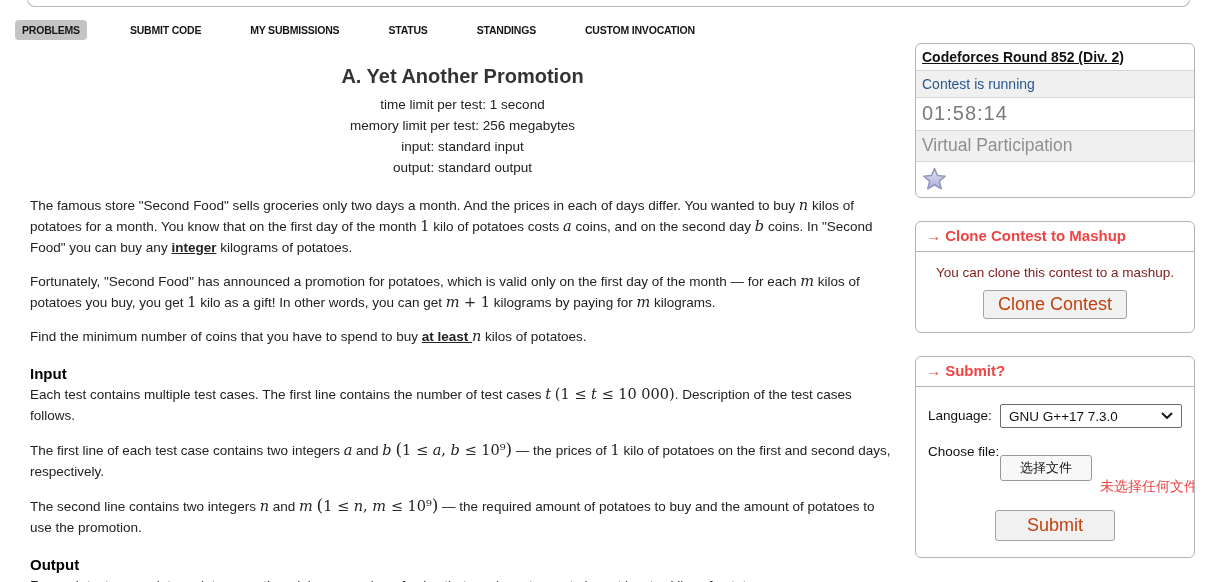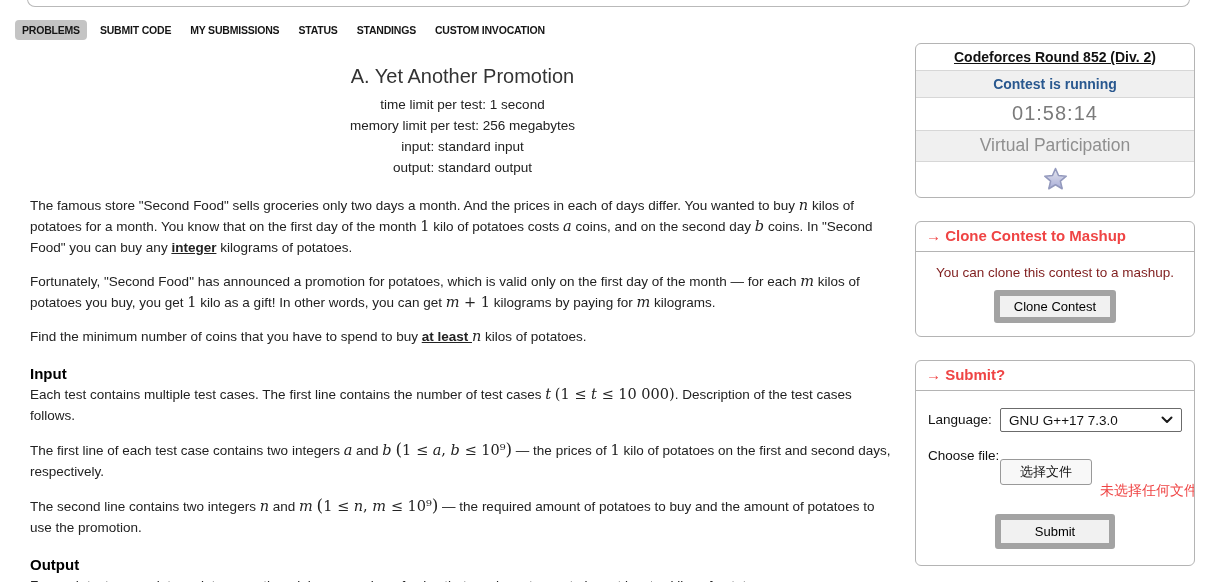--- a/index.html
+++ b/index.html
@@ -11,34 +11,34 @@
 
   
   .top-line {
     position:absolute; top:-6px; left:27px; width:1163px; height:13px;
     border:1px solid #b9b9b9; border-top:none; border-radius:0 0 8px 8px;
   }
 
   
   .tabbar {
     position:absolute; top:20px; left:15px;
-    display:flex; align-items:flex-start; gap:7px;
+    display:flex; align-items:flex-start; gap:37px;
   }
   .tab {
     font-size:10.5px; font-weight:700; letter-spacing:-0.2px; color:#151515;
     padding:4px 6px; cursor:pointer; white-space:nowrap;
   }
   .tab.active { background:#c4c4c4; border-radius:4px; padding:4px 7px; }
 
   .layout { position:absolute; top:40px; left:0; width:1205px; display:flex; }
   .main { width:865px; margin-left:30px; padding-top:25px; }
   .sidebar { width:280px; margin-left:20px; margin-right:10px; padding-top:3px; }
 
   
-  .prob-title { text-align:center; font-size:20px; color:#333; font-weight:400; }
+  .prob-title { text-align:center; font-size:20px; color:#333; font-weight:700; }
   .limits { text-align:center; font-size:13.5px; line-height:21px; margin-top:6px; color:#222; }
 
   
   .statement p { font-size:13.5px; line-height:21px; margin-top:13px; color:#222; }
   .statement p.first { margin-top:17px; }
   .sec-head { font-size:15px; font-weight:700; color:#000; margin-top:16px; line-height:21px; }
   .seg-plain { }
   .seg-bold { font-weight:700;text-decoration:underline; }
   .seg-math { font-family:"DejaVu Serif","DejaVu Sans",serif; font-style:italic; font-size:14.5px; }
   .seg-mnum { font-family:"DejaVu Serif","DejaVu Sans",serif; font-size:14.5px; }
@@ -46,36 +46,36 @@
 
   
   .sbox {
     border:1px solid #b4b4b4; border-radius:6px; background:#fff;
     margin-bottom:23px; overflow:hidden;
   }
   .sbox .hdr {
     padding:4px 10px 5px; font-size:15px; font-weight:700; color:#ef4444;
     border-bottom:1px solid #b4b4b4; line-height:20px;
   }
-  .crow { text-align:center; border-bottom:1px solid #d7d7d7; padding:4px 6px; }
+  .crow { border-bottom:1px solid #d7d7d7; padding:4px 6px; }
   .crow:last-child { border-bottom:none; }
   .crow.alt { background:#f0f0f0; }
   .contest-link { font-size:14px; font-weight:700; color:#111; text-decoration:underline; cursor:pointer; }
-  .contest-status { font-size:14px; font-weight:700; color:#29588f;margin-top:16px; }
+  .contest-status { font-size:14px; font-weight:400; color:#29588f;margin-top:16px; }
   .contest-timer { font-size:20px; color:#7b7b7b; letter-spacing:1px; padding:4px 6px 5px; }
   .contest-mode { font-size:17.5px; color:#8f8f8f; padding:4px 6px 5px; }
   .star-row { padding:5px 6px 6px; }
   .star-row svg { display:inline-block; vertical-align:middle; cursor:pointer; }
 
   .sbox .body { padding:13px 8px 13px; text-align:center; }
   .clone-desc { font-size:13.5px; color:#7f1d1d; margin-bottom:10px; }
 
   .btn {
-    display:inline-block; background:#f1f1f1; border:6px solid #a3a3a3;
-    border-radius:3px; font-size:13px; color:#000000; padding:3px 14px;
+    display:inline-block; background:#f1f1f1; border:1px solid #a3a3a3;
+    border-radius:3px; font-size:18px; color:#c2410c; padding:3px 14px;
     cursor:pointer; font-family:"Liberation Sans",sans-serif;
   }
 
   .submit-body { padding:17px 12px 14px; text-align:left; }
   .form-row { display:flex; align-items:flex-start; margin-bottom:12px; }
   .form-label { width:72px; flex:none; font-size:13.5px; color:#111; line-height:17px; padding-top:3px; }
   .fake-select {
     flex:1; height:24px; border:1px solid #6b6b6b; border-radius:2px; background:#fff;
     display:flex; align-items:center; justify-content:space-between;
     padding:0 8px; font-size:13.5px; color:#111; cursor:pointer;

